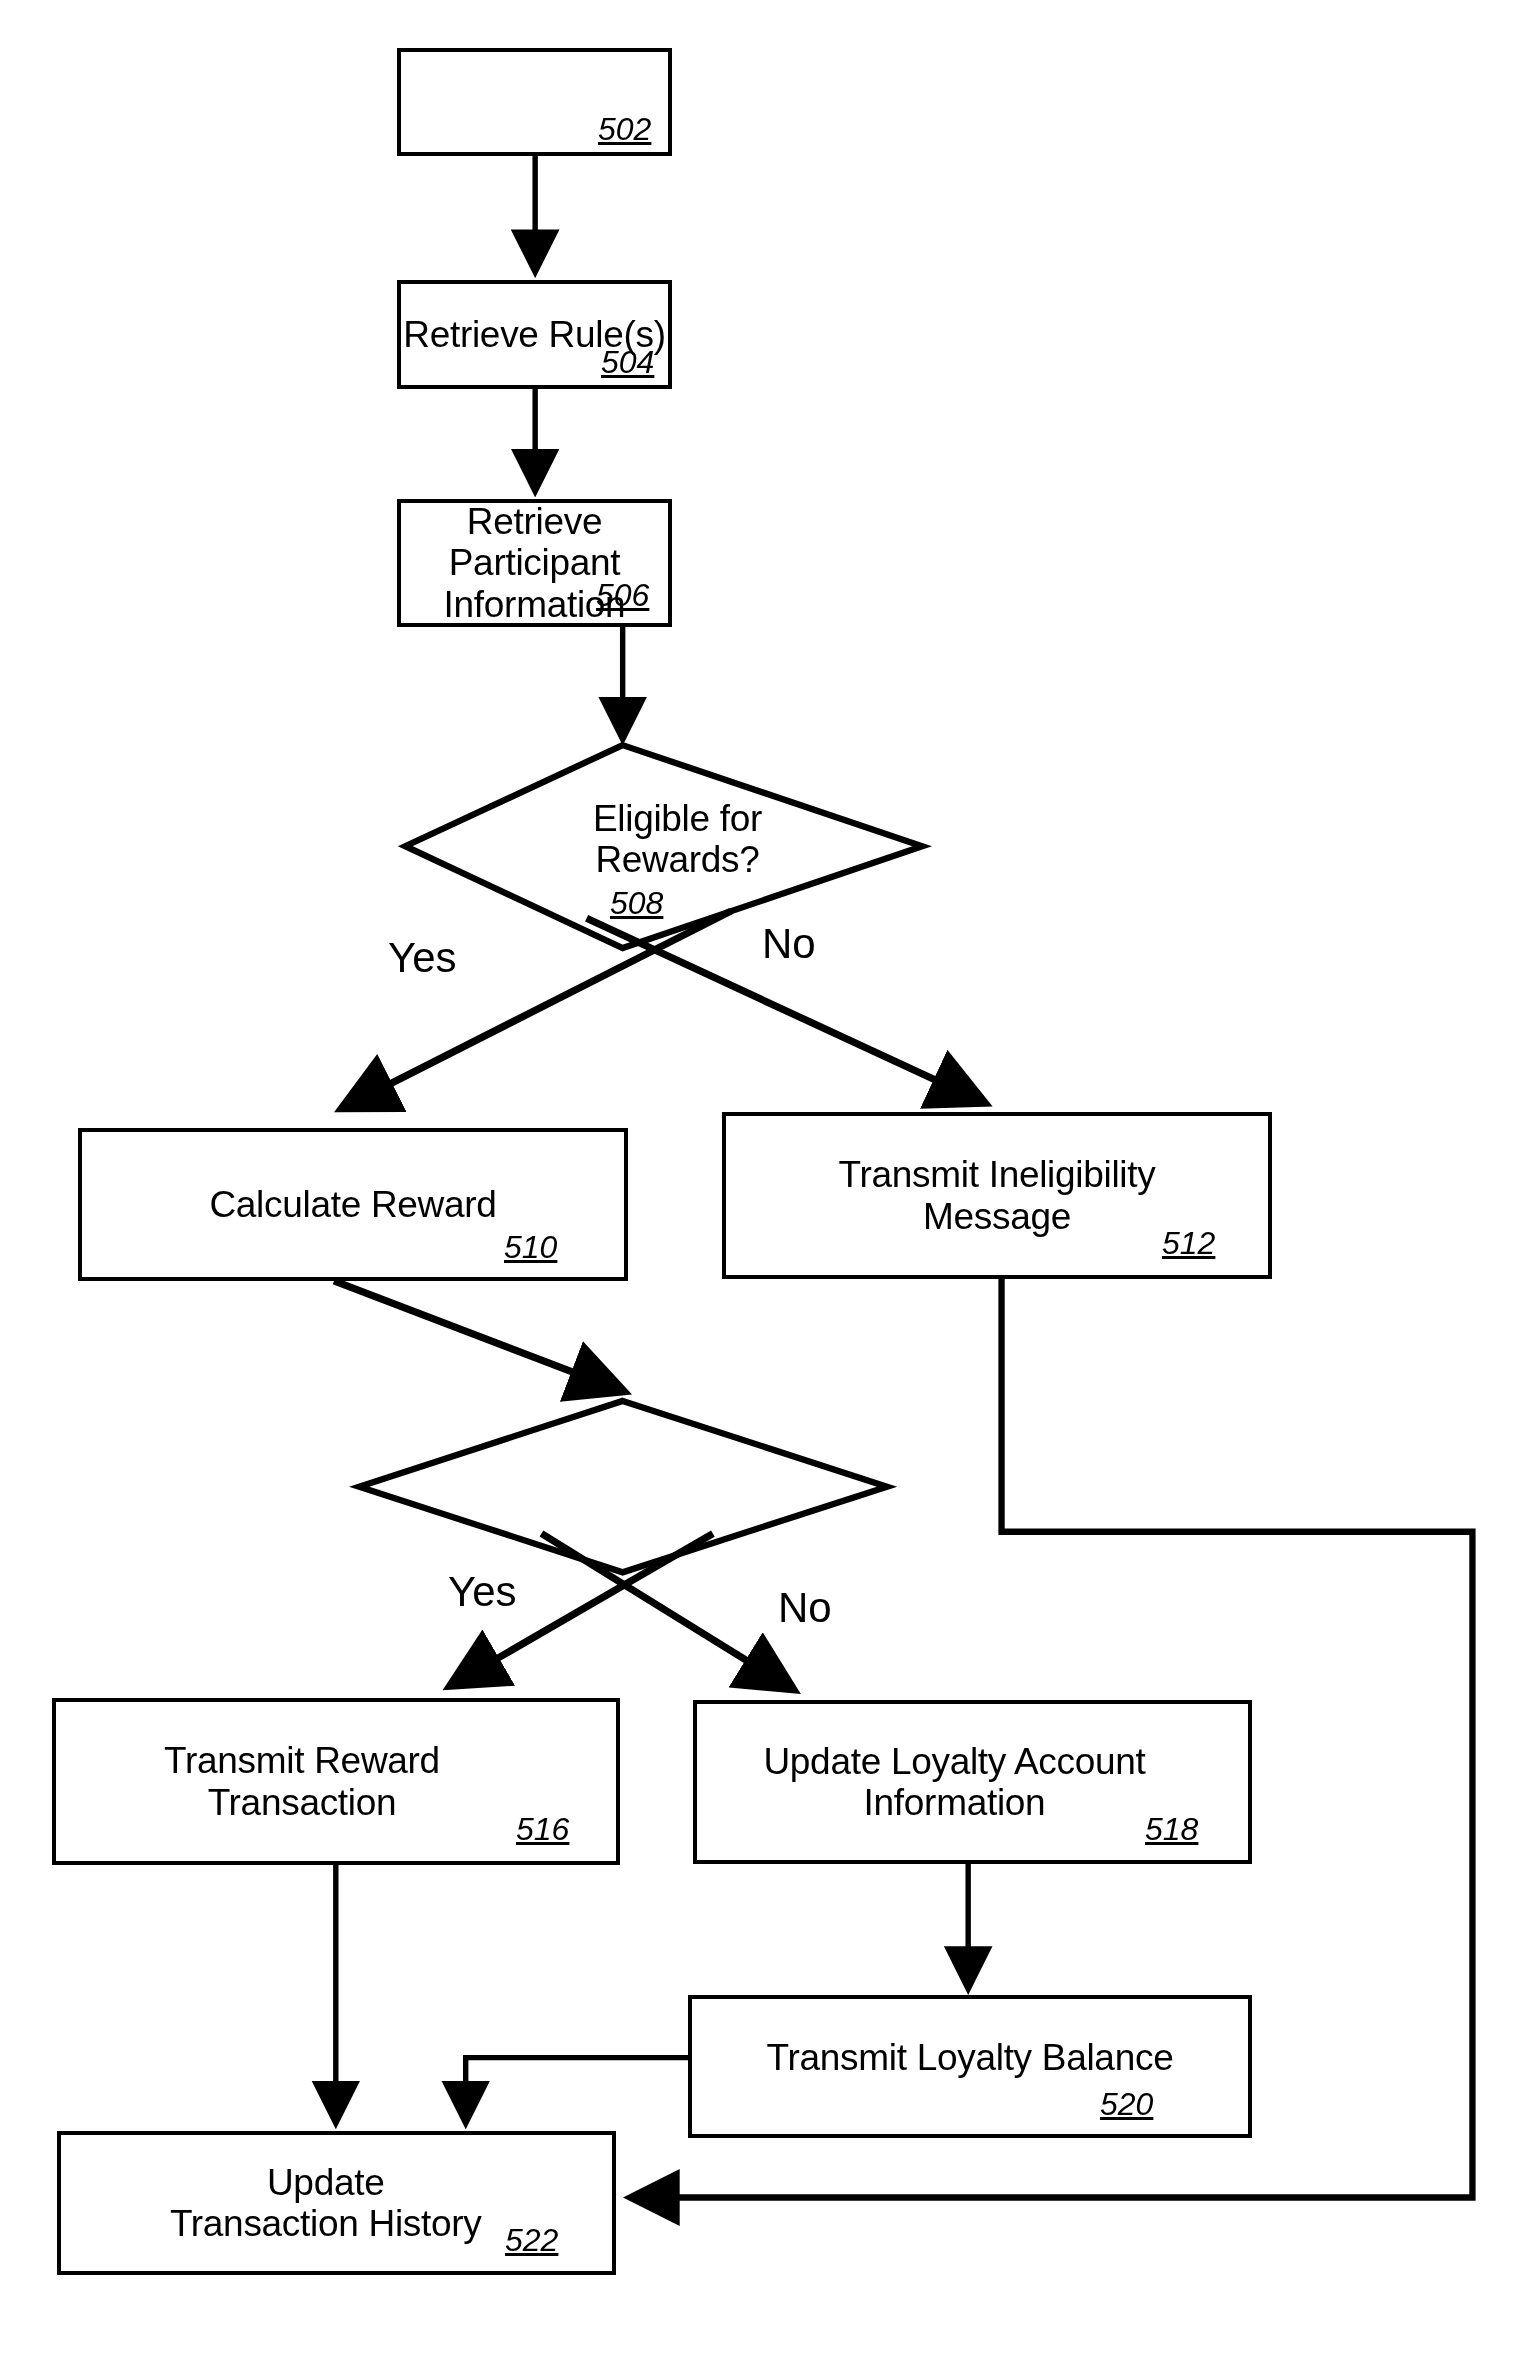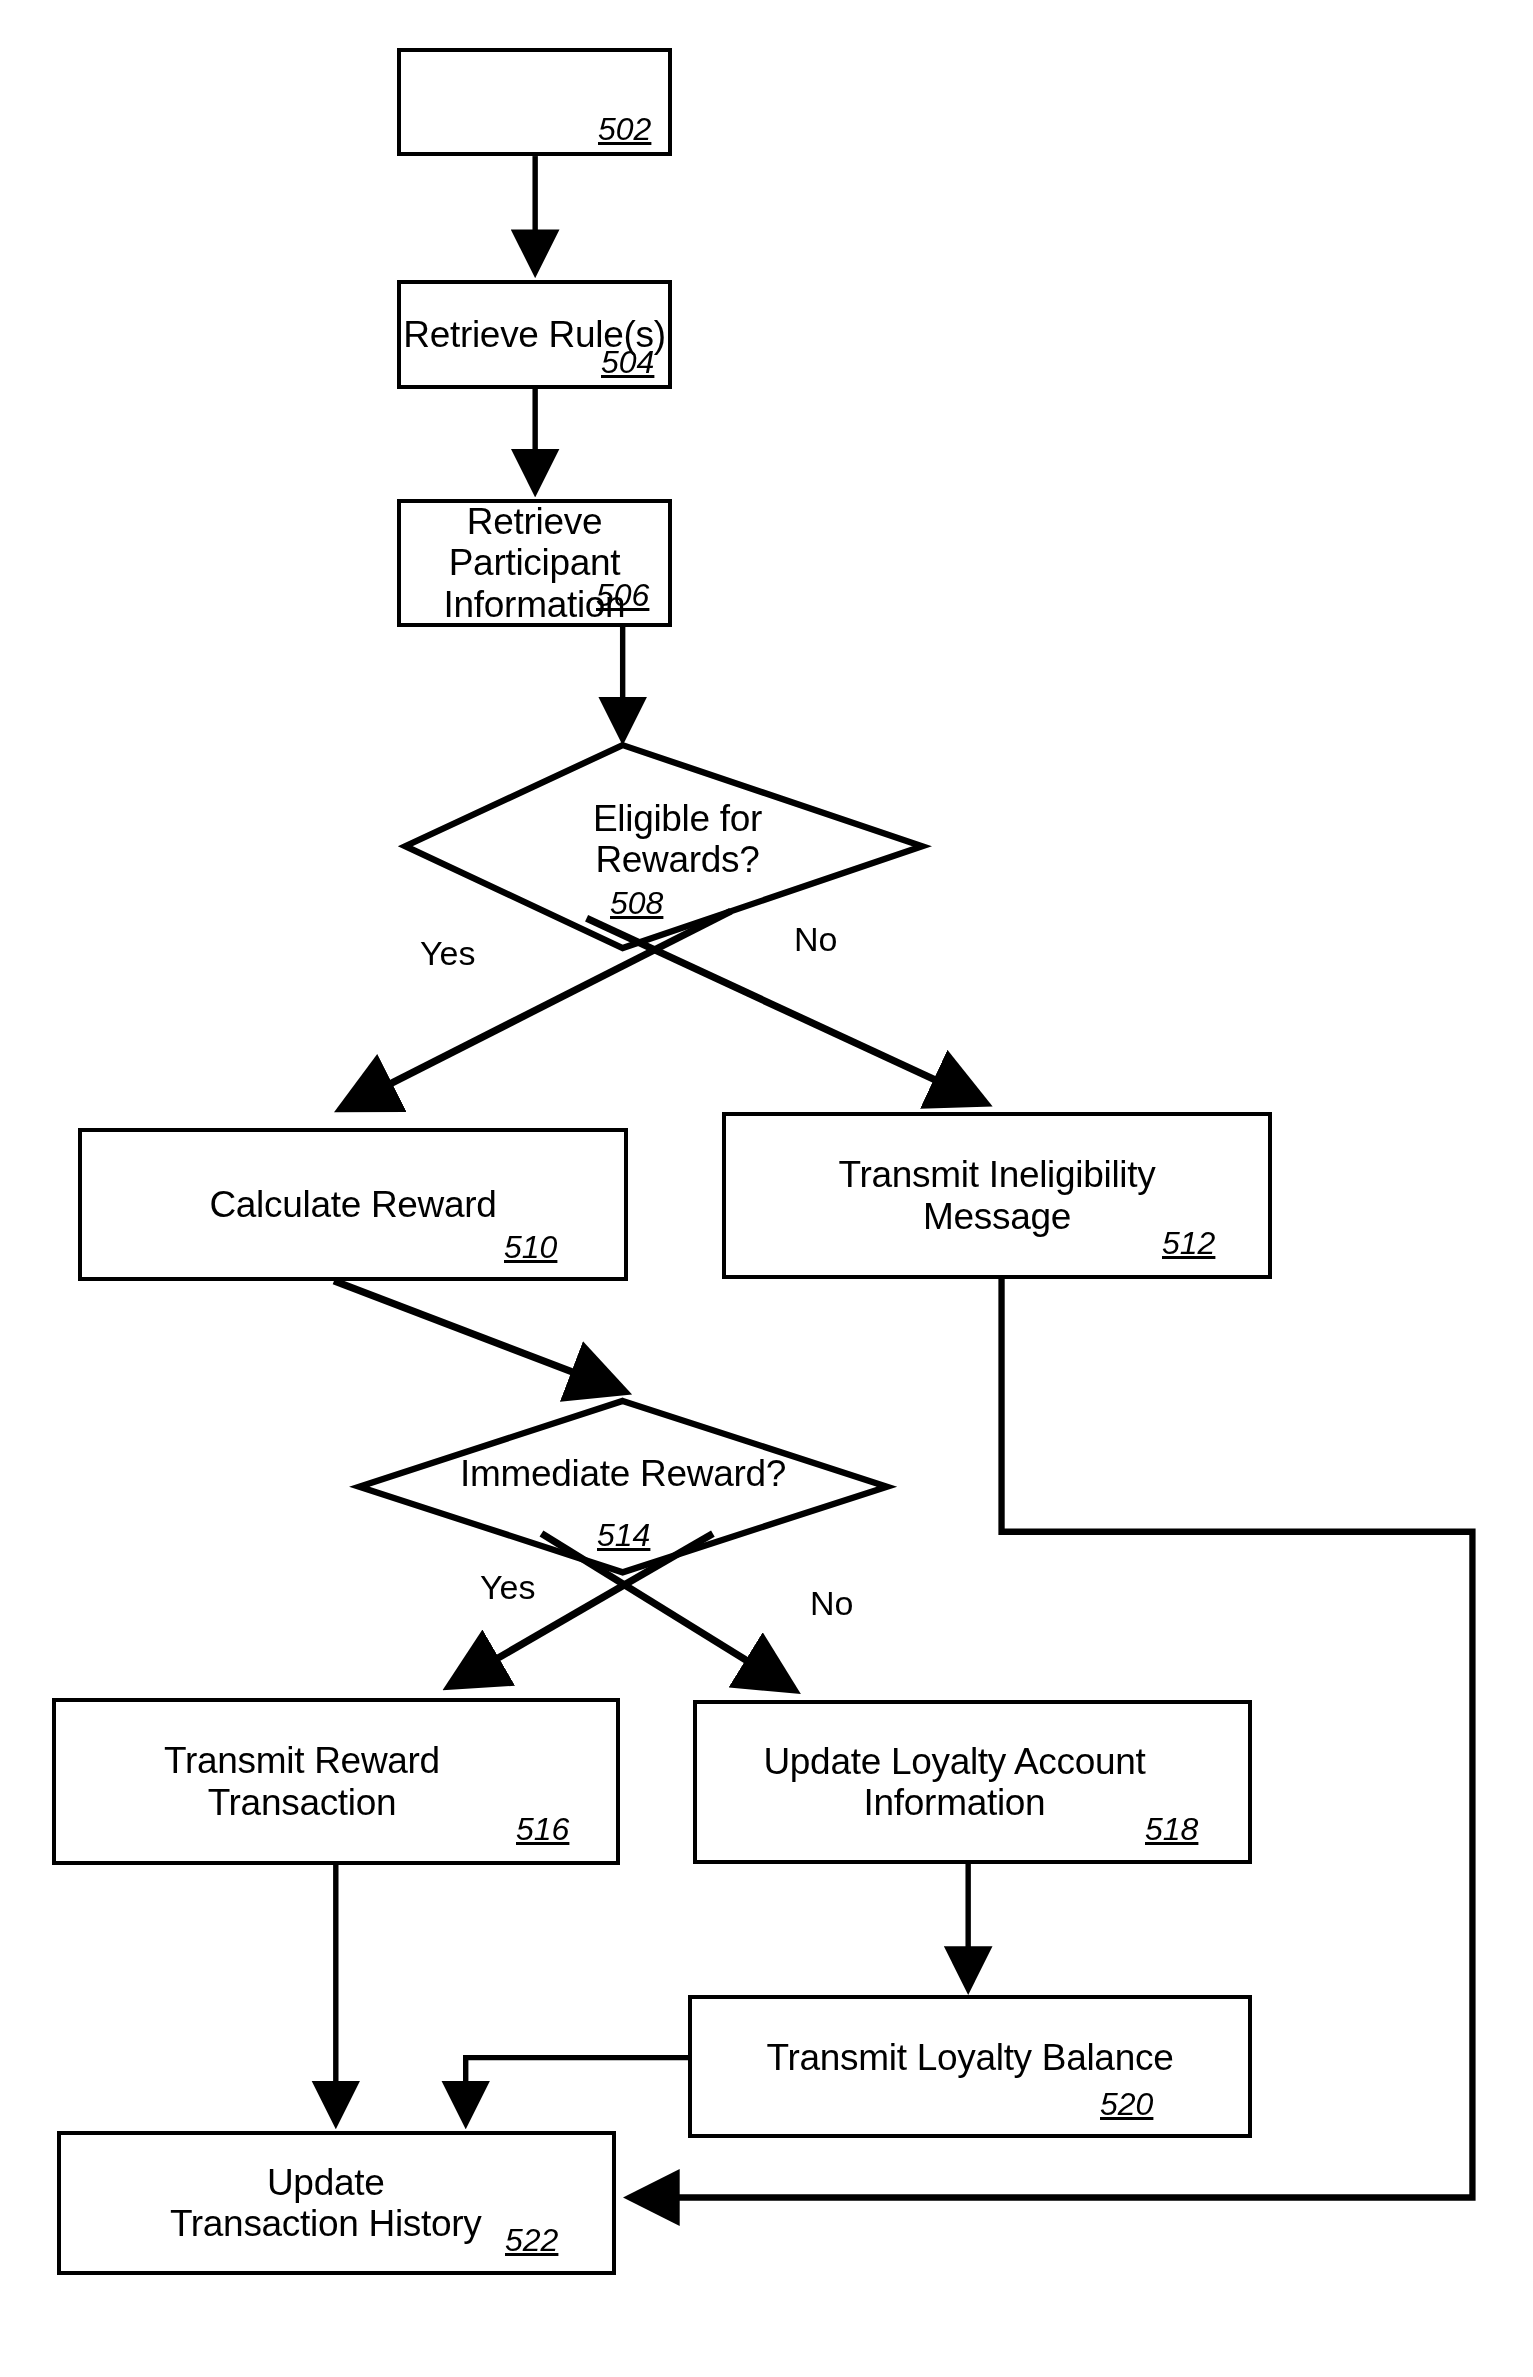--- a/index.html
+++ b/index.html
@@ -72,23 +72,22 @@
     height: 100%;
     display: flex;
     flex-direction: column;
     align-items: center;
     justify-content: center;
     text-align: center;
     line-height: 1.12;
   }
   .edgelabel {
     position: absolute;
-    font-size: 34px;
+    font-size: 42px;
     white-space: nowrap;
-    margin-left: 32px;
   }
 </style>
 </head>
 <body>
 
 <div id="canvas">
 
   <svg id="wires" viewBox="0 0 1700 2635" width="1534" height="2377" aria-hidden="true">
     <defs>
       <marker id="ah" markerWidth="9" markerHeight="9" refX="7.6" refY="4.5" orient="auto" markerUnits="strokeWidth">
@@ -221,26 +220,20 @@
   </div>
 
   <div class="diamond" style="left:405px; top:745px; width:517px; height:203px;">
     <div class="dia-text">
       <div class="nodelabel" style="position:relative; top:-7.2px;margin-left:28px;">Eligible for
 Rewards?</div>
       <div class="refnum" style="left:205px; top:141px;">508</div>
     </div>
   </div>
 
-  <div class="diamond" style="left:359px; top:1401px; width:528px; height:171px;">
-    <div class="dia-text">
-      <div class="nodelabel" style="position:relative; top:-12.6px;">Immediate Reward?</div>
-      <div class="refnum" style="left:238px; top:117px;">514</div>
-    </div>
-  </div>
 
   <div class="edgelabel" style="left:388px; top:934px;">Yes</div>
   <div class="edgelabel" style="left:762px; top:920px;">No</div>
   <div class="edgelabel" style="left:448px; top:1568px;">Yes</div>
   <div class="edgelabel" style="left:778px; top:1584px;">No</div>
 
 </div>
 
 
 </body></html>

